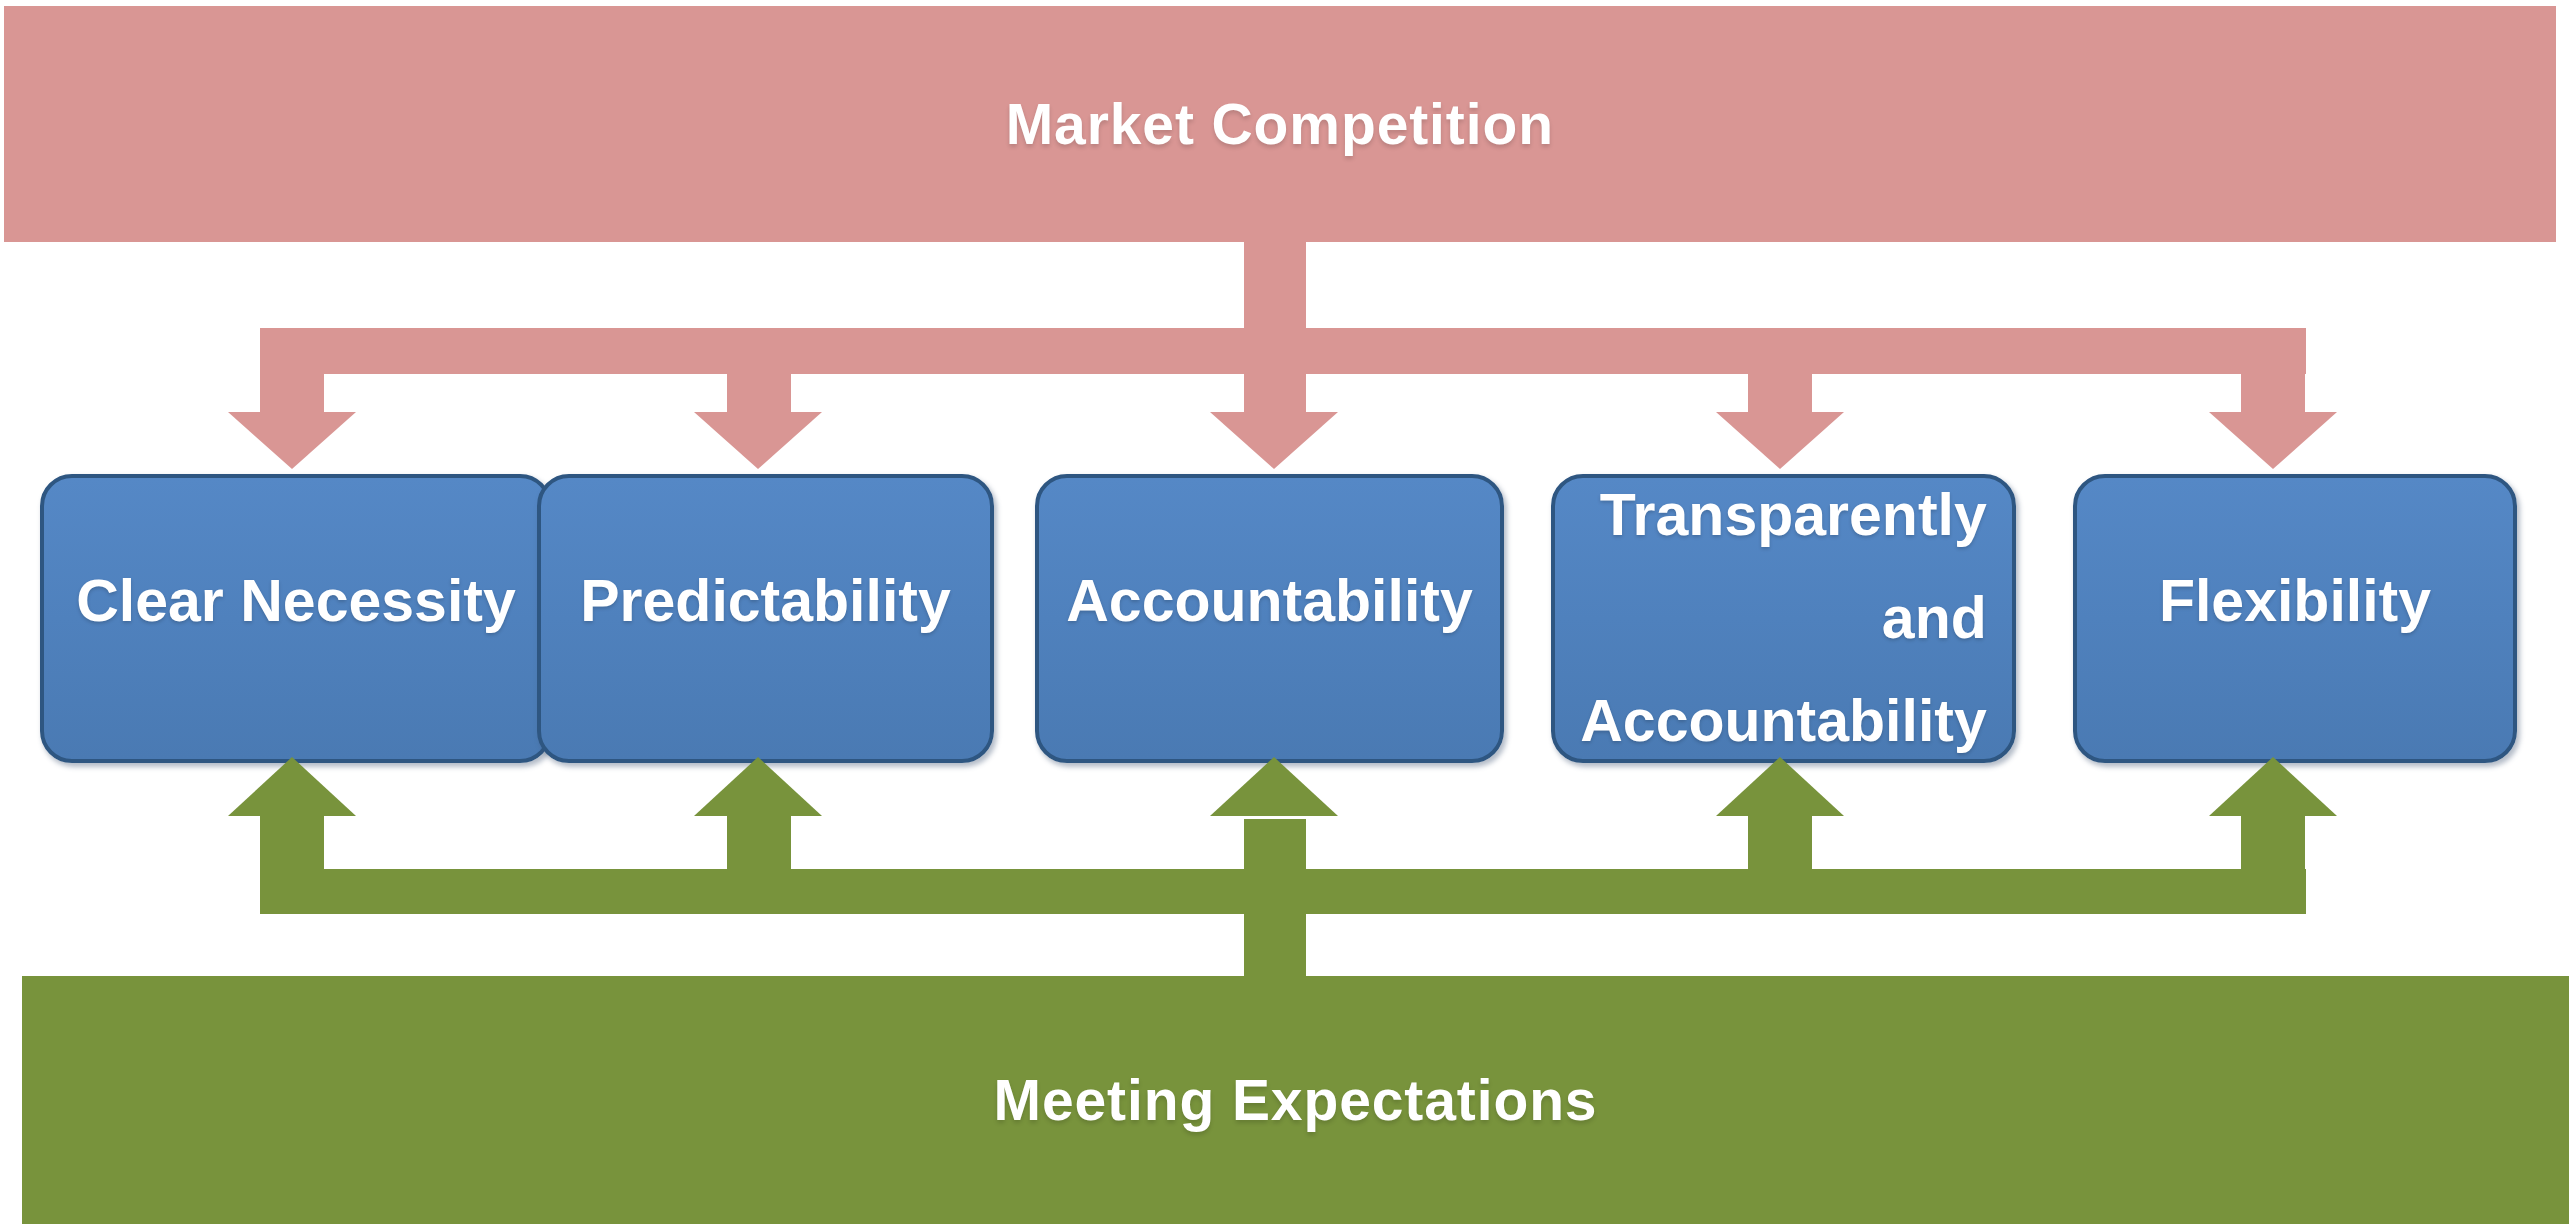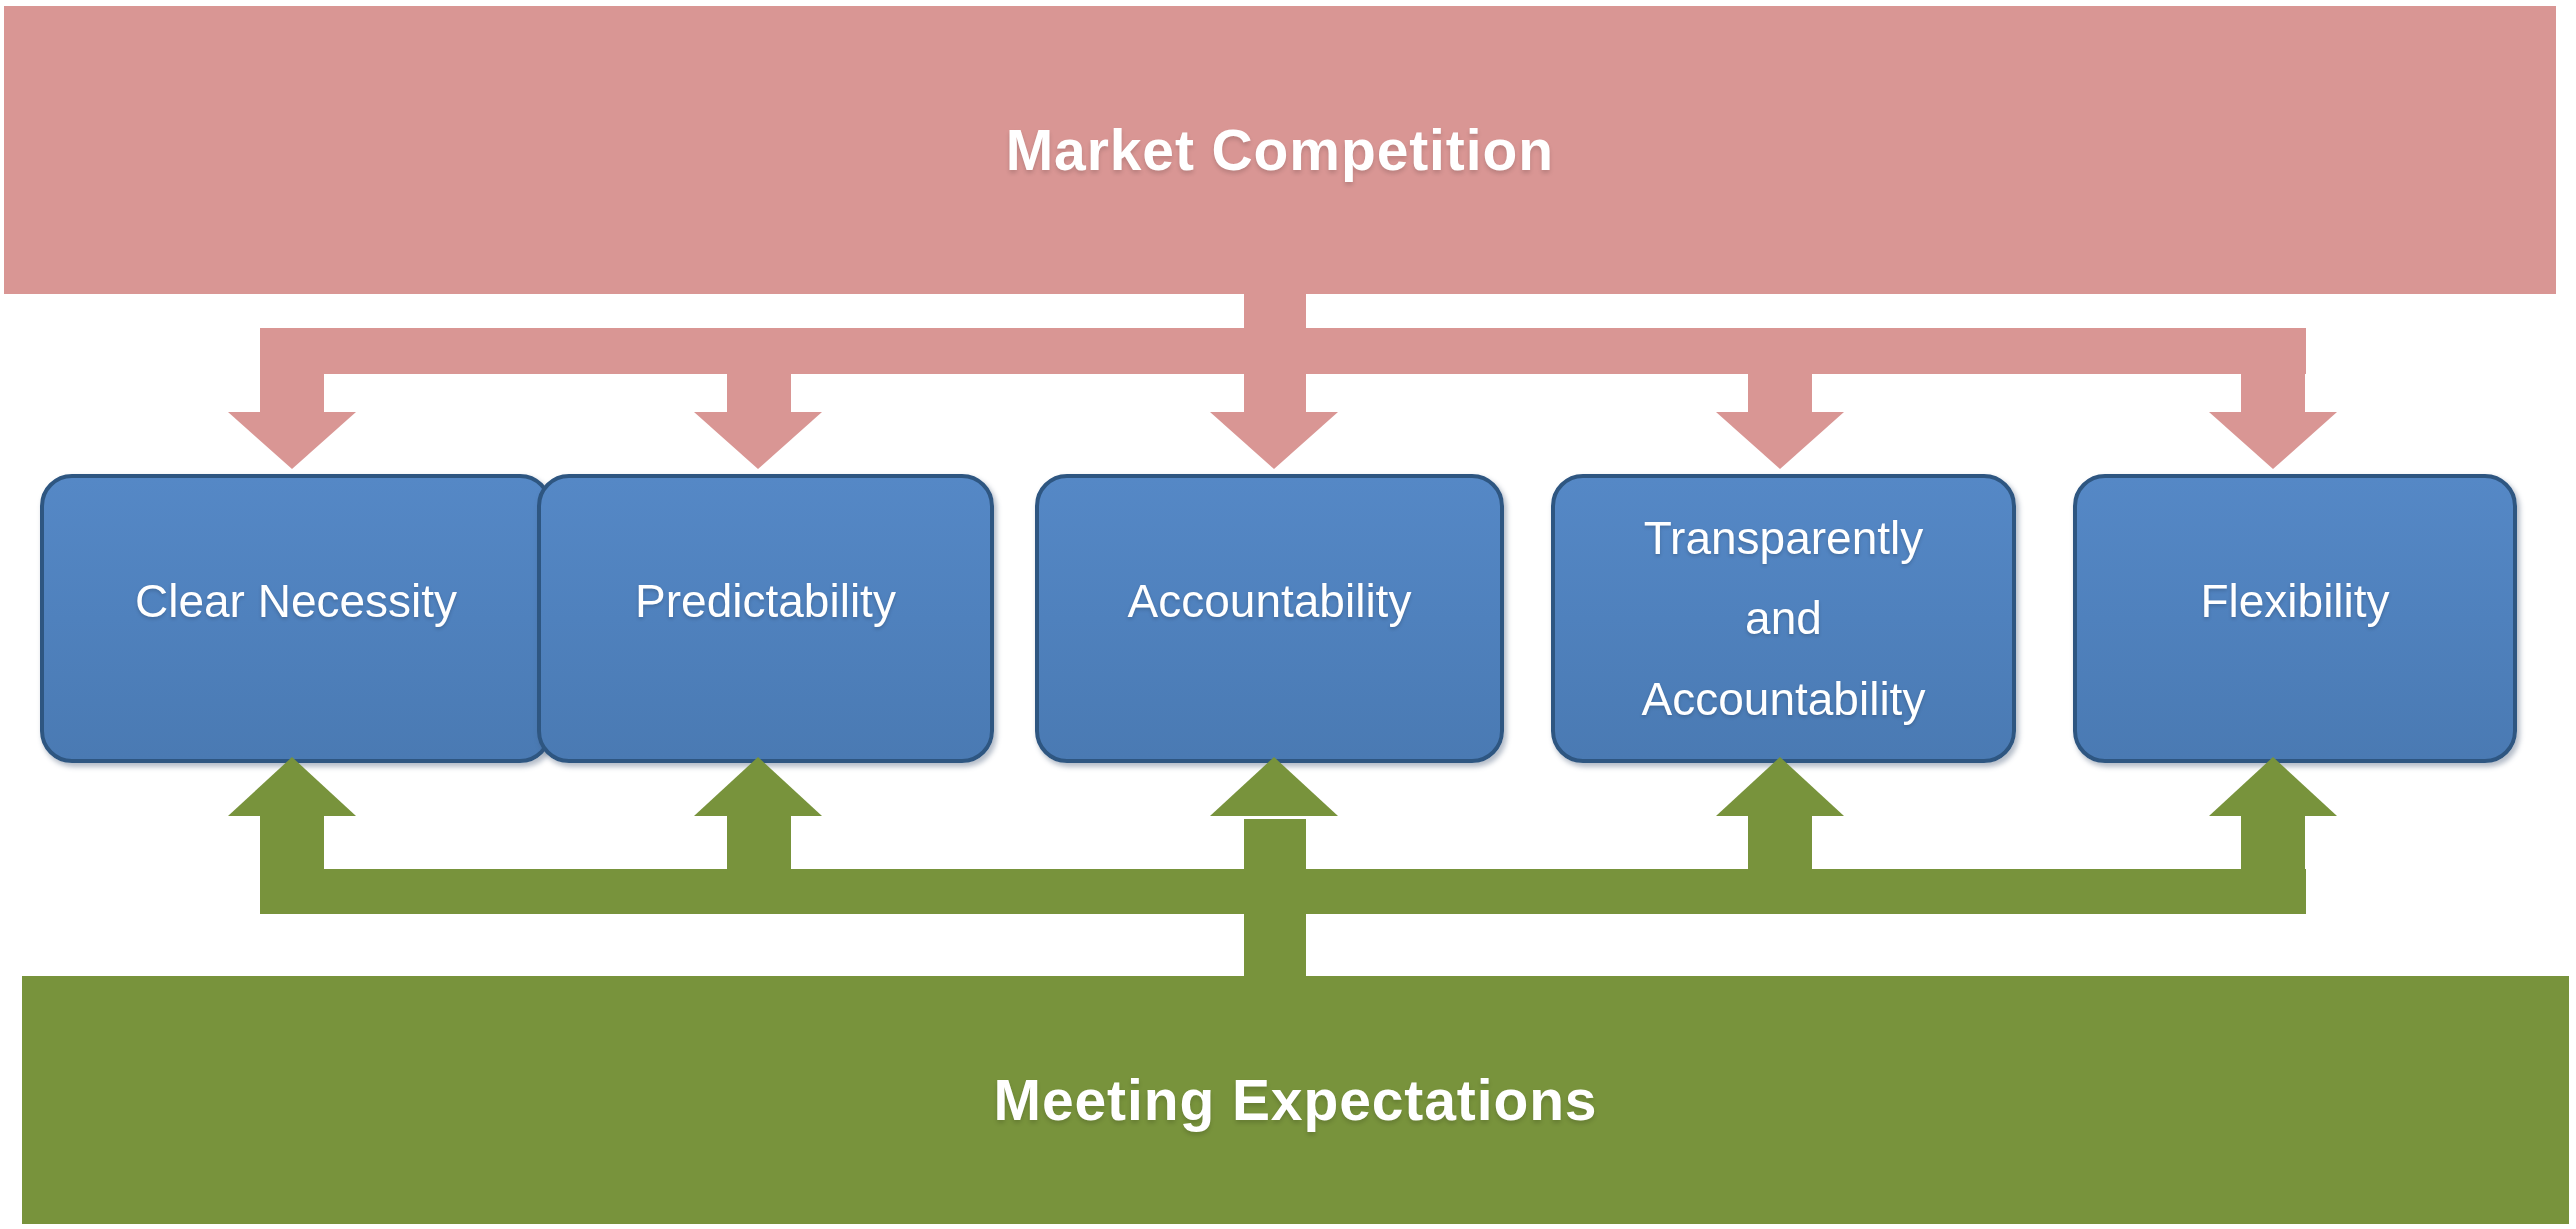--- a/index.html
+++ b/index.html
@@ -46,24 +46,24 @@
     border: 4.7px solid #2e5681;
     border-radius: 32px;
     box-shadow: 2.8px 3.8px 5.7px rgba(70, 90, 120, 0.40);
     display: flex;
     align-items: center;
     justify-content: center;
     z-index: 2;
   }
   .box-label {
     color: #ffffff;
-    font-size: 46px;
-    font-weight: 400;
+    font-size: 59px;
+    font-weight: 700;
     line-height: 1.75;
-    text-align: center;
+    text-align: right;
     white-space: pre-line;
     text-shadow: 0 1.9px 3.8px rgba(0,0,0,0.18);
     transform: translateY(-17px);
   }
   .box--multiline .box-label { transform: none; }
 
   
   .arrow-part { position: absolute; }
   .pink  { background: var(--pink,  #D99694); z-index: 1; }
   .green { background: var(--green, #78933C); z-index: 3; }
@@ -86,21 +86,21 @@
     border-right: 64px solid transparent;
     border-bottom: 59px solid var(--green, #78933C);
     z-index: 3;
   }
 </style>
 </head>
 <body>
 
 <div class="stage">
 
-  <div class="banner banner--top" style="left:3.8px; top:5.7px; width:2552px; height:288px;">
+  <div class="banner banner--top" style="left:3.8px; top:5.7px; width:2552px; height:236px;">
     <span class="banner-label">Market Competition</span>
   </div>
 
   <div>
     <div class="arrow-part pink" style="left:1244px; top:241px; width:62px;  height:173px;"></div>
     <div class="arrow-part pink" style="left:260px;  top:328px; width:2046px; height:46px;"></div>
     <div class="arrow-part pink" style="left:260px;  top:373px; width:64px;  height:41px;"></div>
     <div class="arrow-part pink" style="left:727px;  top:373px; width:64px;  height:41px;"></div>
     <div class="arrow-part pink" style="left:1748px; top:373px; width:64px;  height:41px;"></div>
     <div class="arrow-part pink" style="left:2241px; top:373px; width:64px;  height:41px;"></div>

